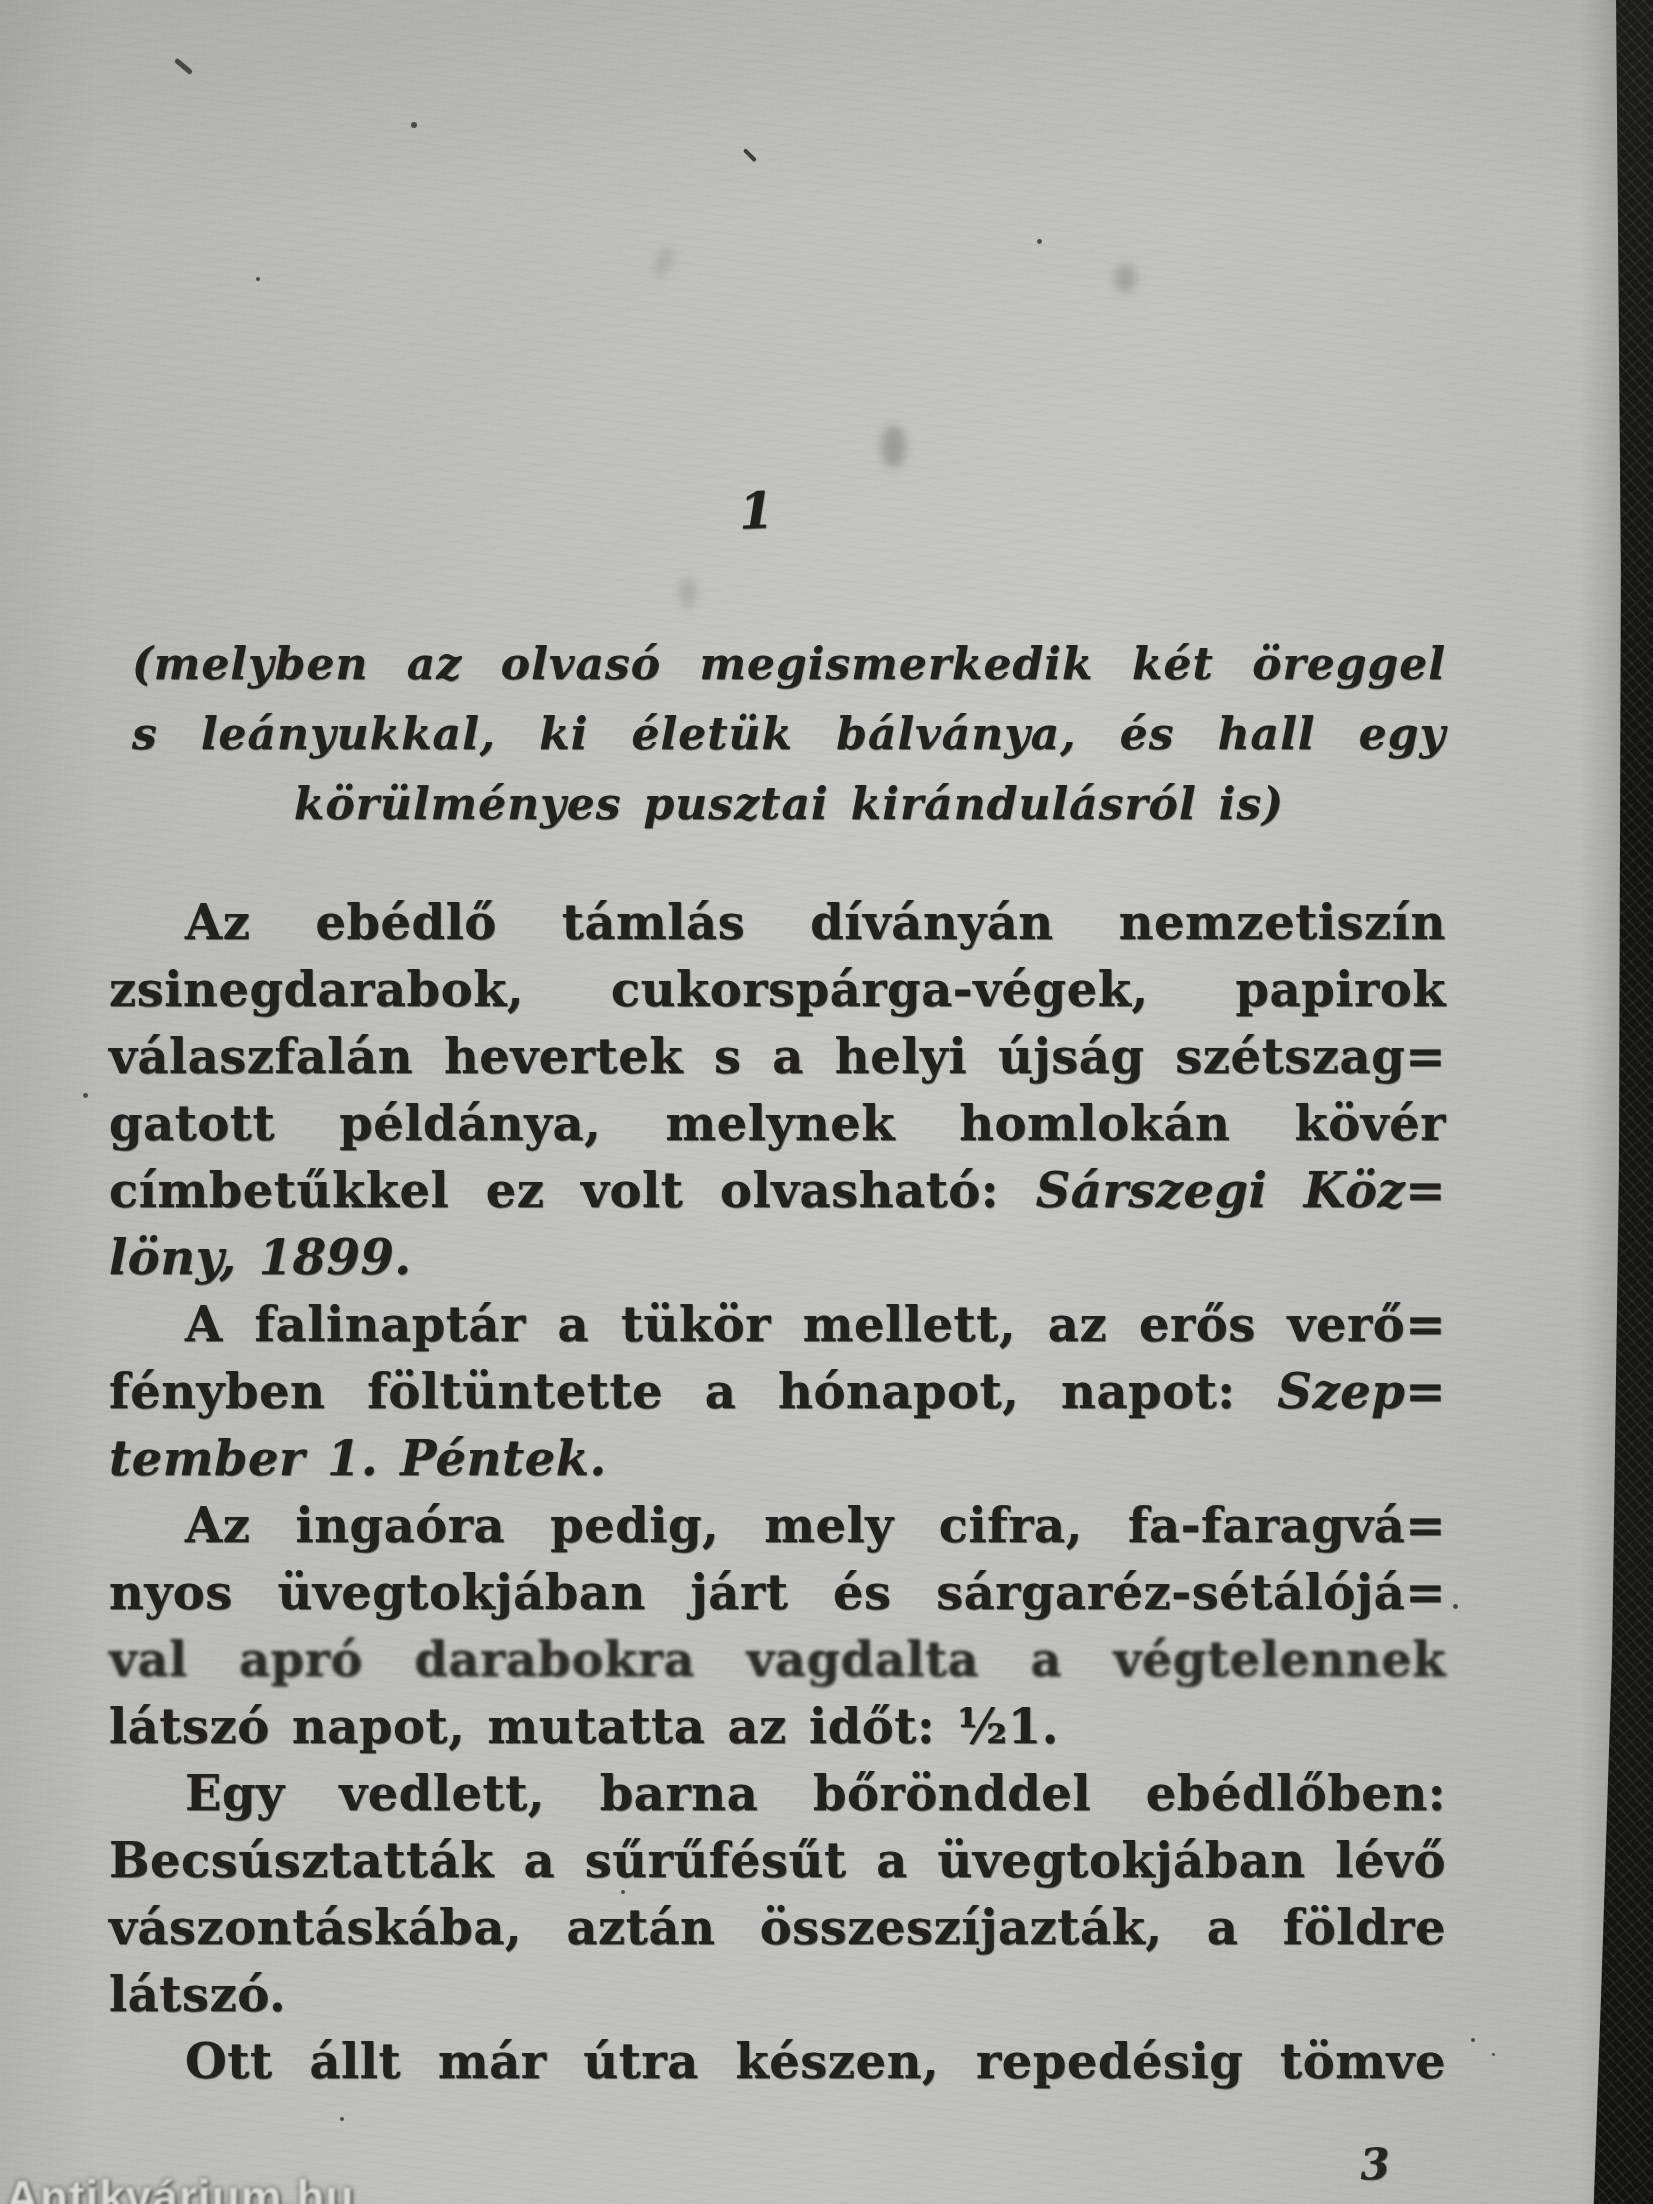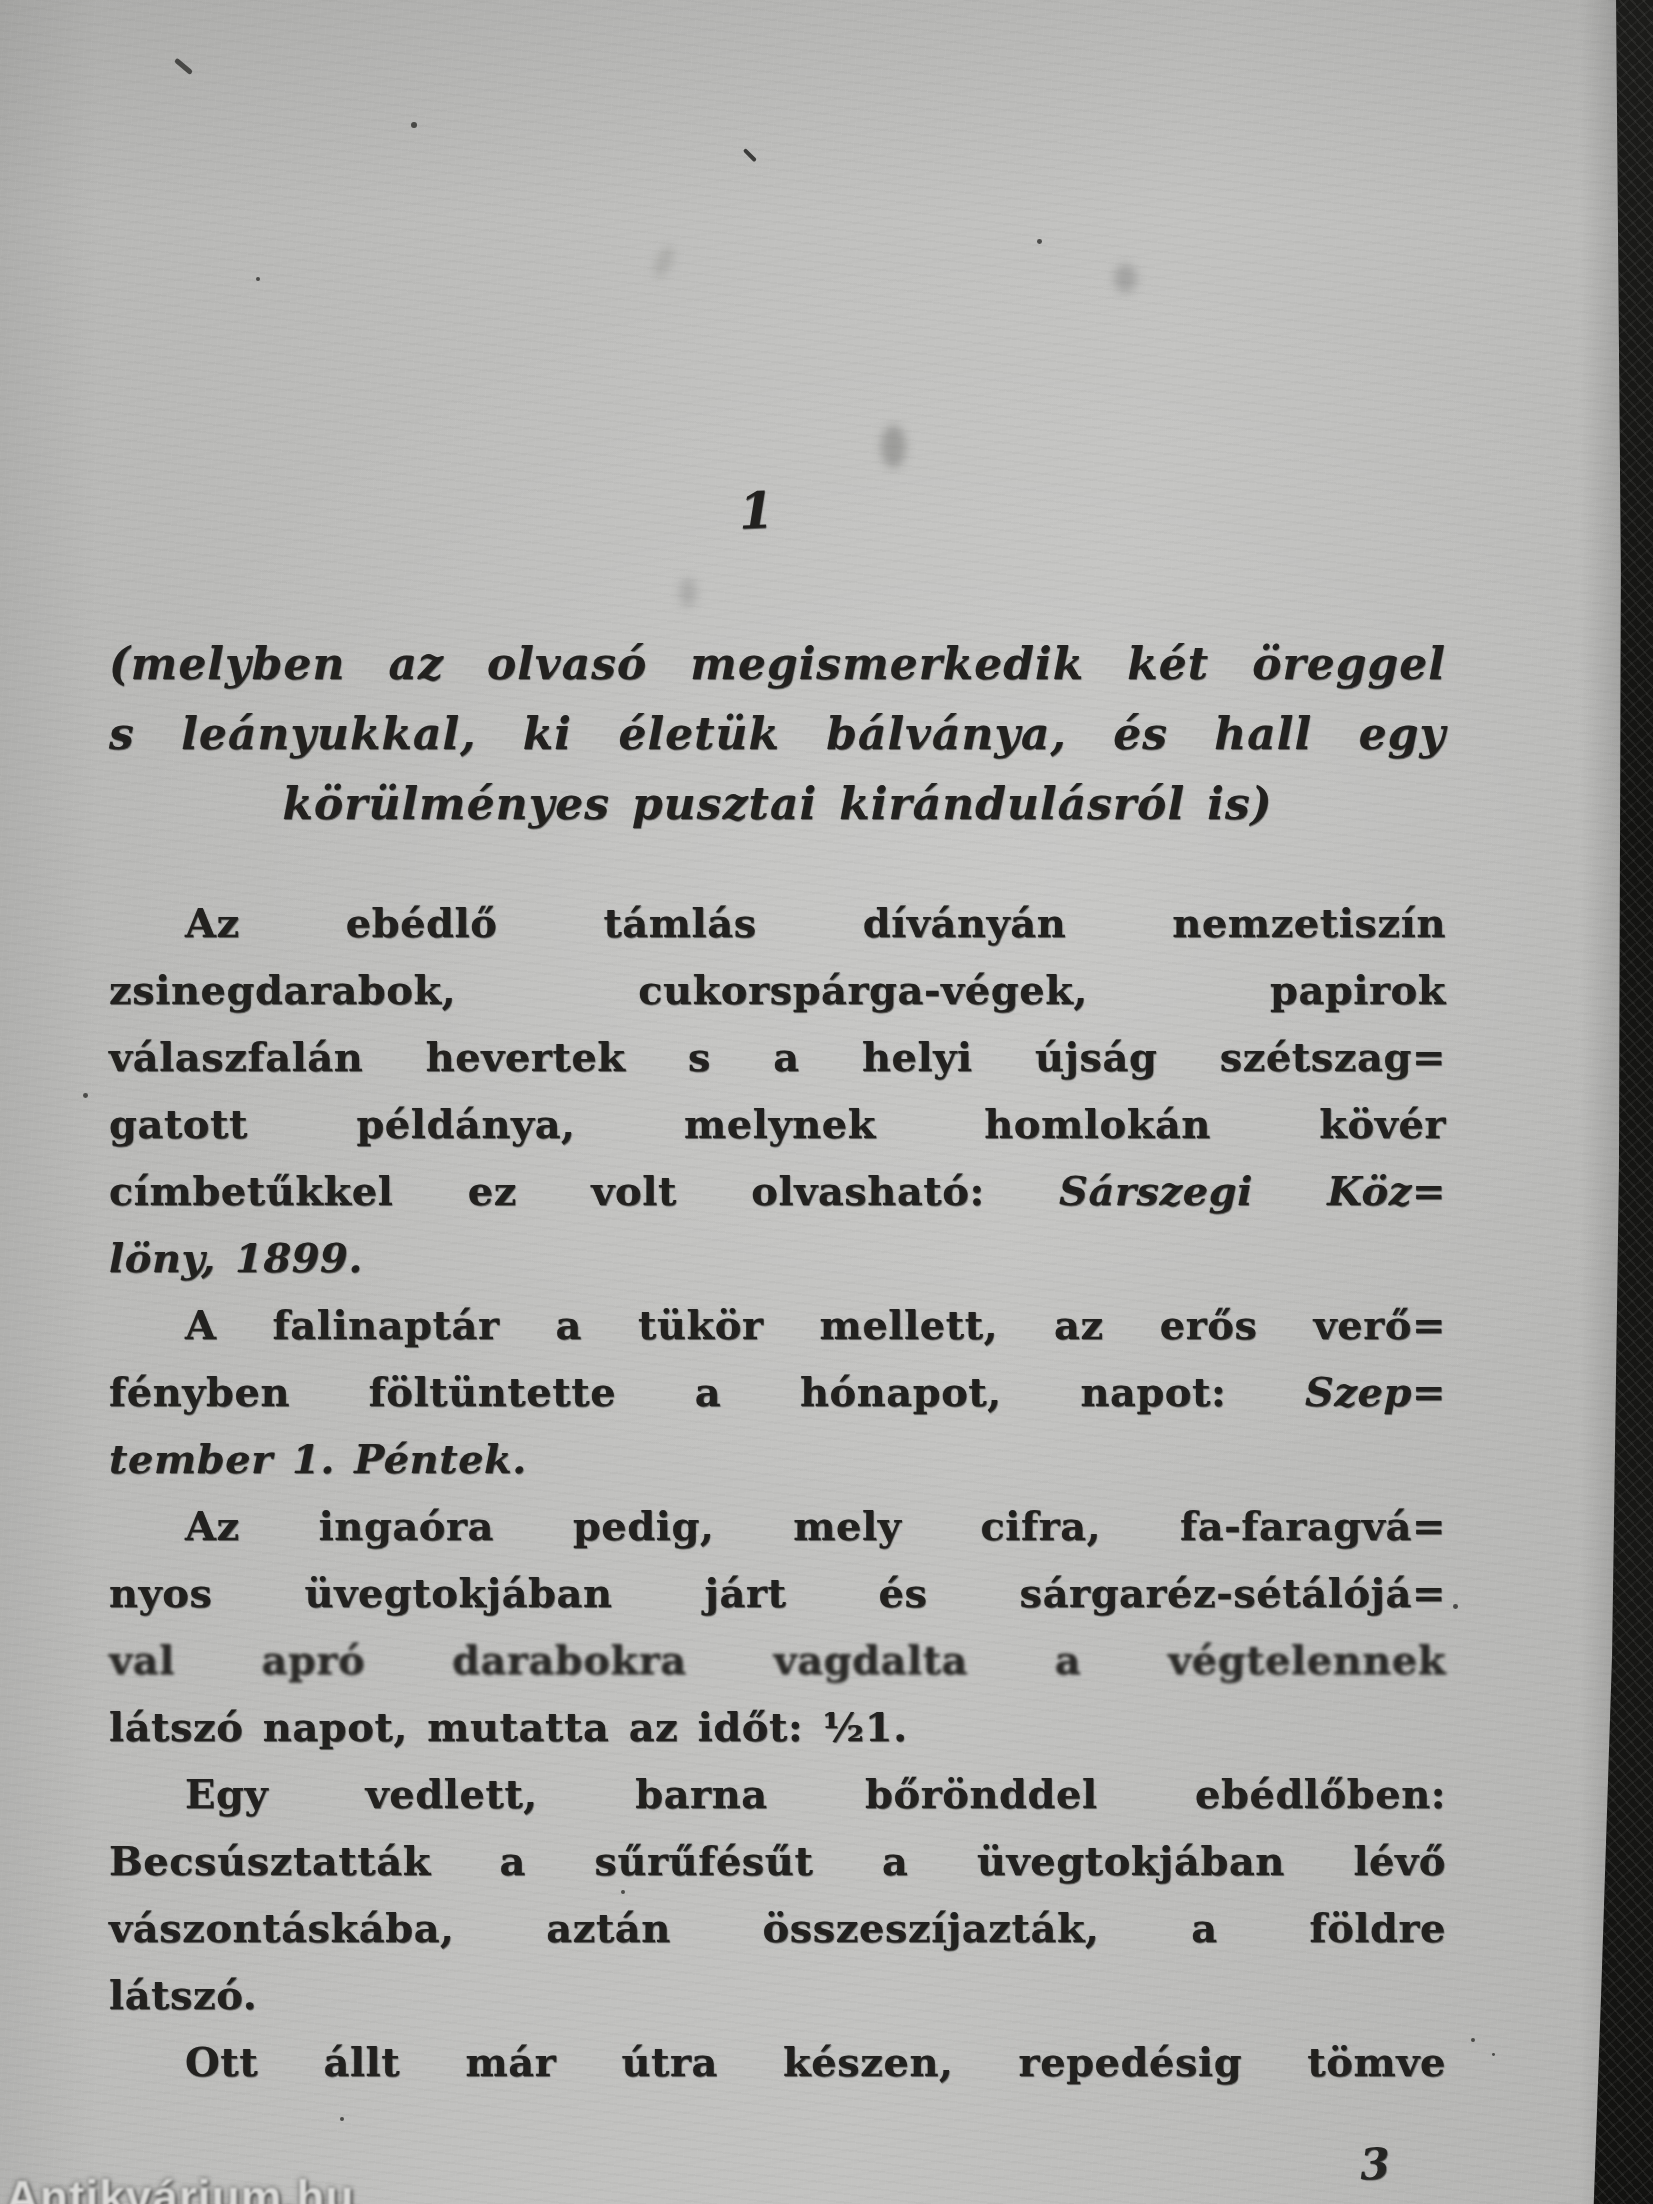--- a/index.html
+++ b/index.html
@@ -44,27 +44,28 @@
     font-size:50px; font-weight:700; font-style:italic;
     transform:translateX(-21.3px) rotate(-2deg);
     text-shadow:0.6px 0.8px 1px rgba(25,25,25,0.7);
   }
 
   #heading { top:629px; }
   .h-line {
     line-height:70px; font-size:44px; font-weight:700; font-style:italic;
     letter-spacing:1px; word-spacing:5.8px;
     text-shadow:0.5px 0.6px 0.9px rgba(30,30,30,0.6), -0.3px -0.3px 0.6px rgba(30,30,30,0.3);
+    margin-left:23px;
   }
   .h-line.justify { text-align:justify; text-align-last:justify; }
   .h-line.center  { text-align:center; }
 
   #body-text { top:889px; }
   .line {
-    line-height:67px; font-size:40px; font-weight:700;
+    line-height:67px; font-size:48px; font-weight:700;
     letter-spacing:0.5px; word-spacing:4.9px; white-space:normal;
     text-shadow:0.6px 0.7px 1px rgba(28,28,26,0.62), -0.3px -0.3px 0.7px rgba(28,28,26,0.32);
   }
   .line.justify { text-align:justify; text-align-last:justify; }
   .line.indent  { padding-left:76px; }
   .line.blur    { filter:blur(1.5px); opacity:0.94; }
   .it { font-style:italic; }
 
   #page-number {
     position:absolute; left:1360px; top:2139px;

